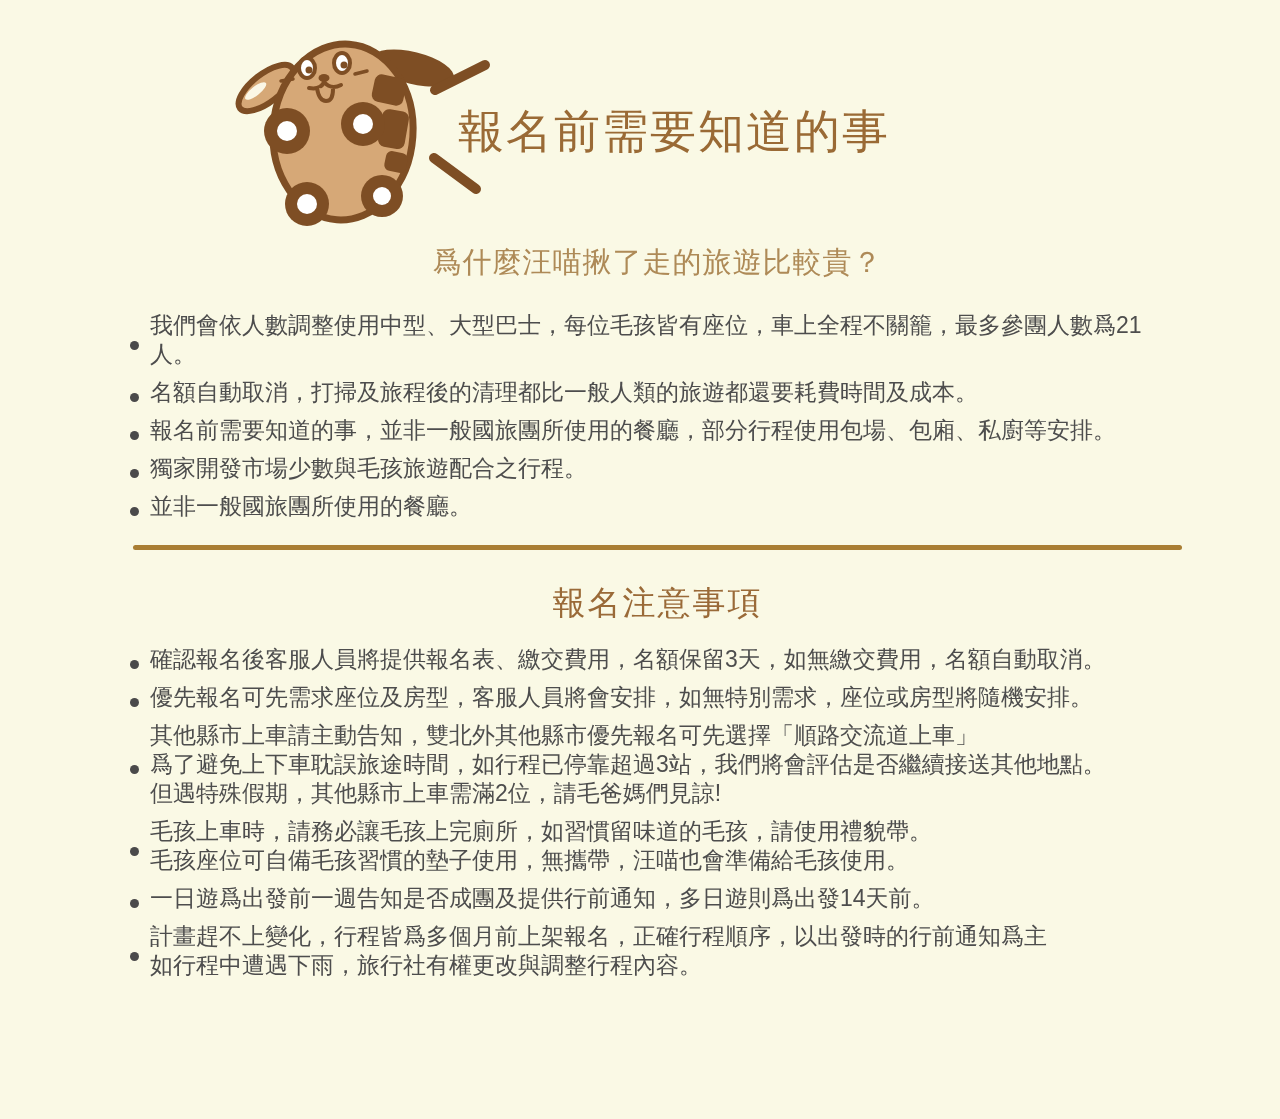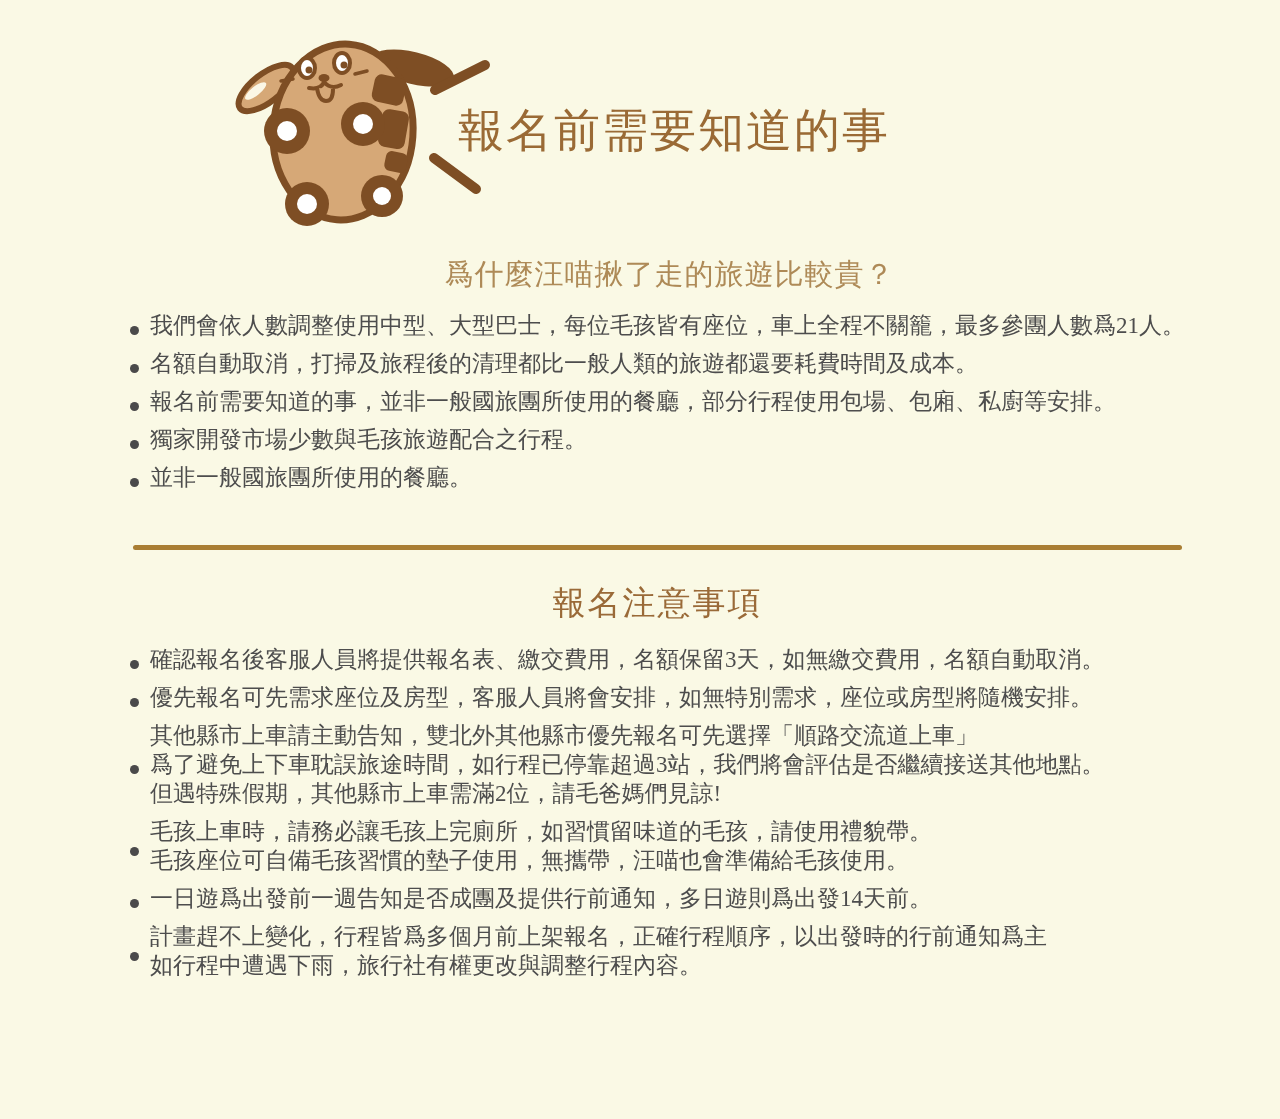--- a/index.html
+++ b/index.html
@@ -11,21 +11,20 @@
     height: 1119px;
     background: #FAF9E5;
     font-family: "Liberation Sans", sans-serif;
     color: #4D4D4D;
     overflow: hidden;
   }
   .page {
     position: relative;
     width: 1280px;
     height: 1103px;
-    font-family: Liberation Serif, serif;
   }
   .mascot-svg {
     position: absolute;
     left: 230px;
     top: 28px;
     width: 300px;
     height: 205px;
   }
   .page-title {
     position: absolute;
@@ -39,21 +38,21 @@
     line-height: 62px;
     white-space: nowrap;
   }
   .content-col {
     position: absolute;
     left: 130px;
     width: 1055px;
   }
   .why-heading {
     top: 243px;
-    margin: 12px;
+    margin: 0;
     text-align: center;
     font-size: 29px;
     font-weight: 400;
     letter-spacing: 1px;
     color: #AE8A57;
   }
   .notes-heading {
     top: 581px;
     margin: 0;
     text-align: center;

